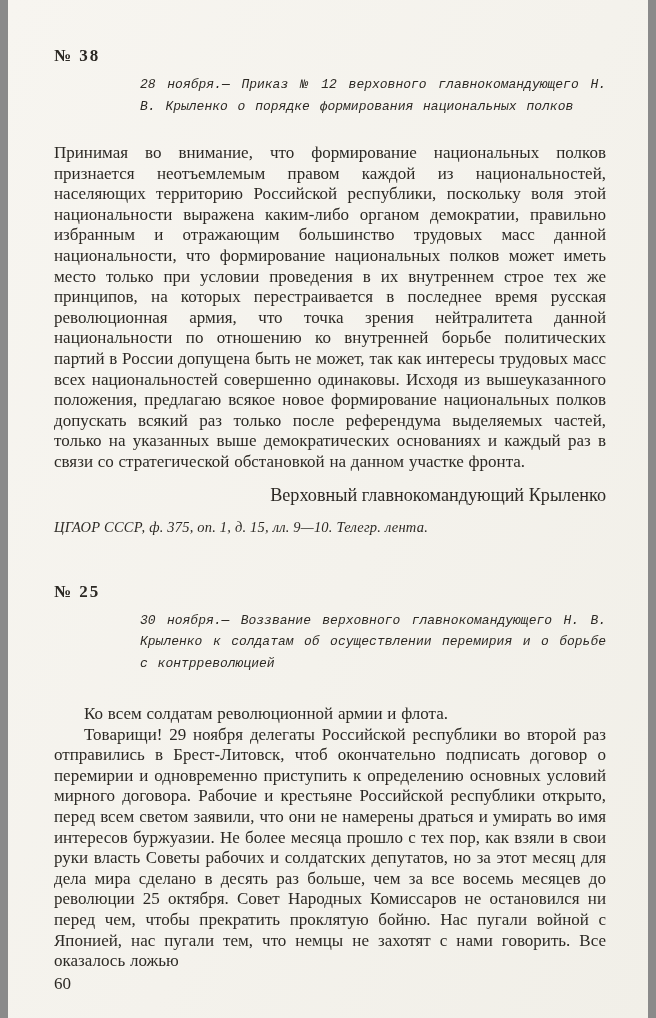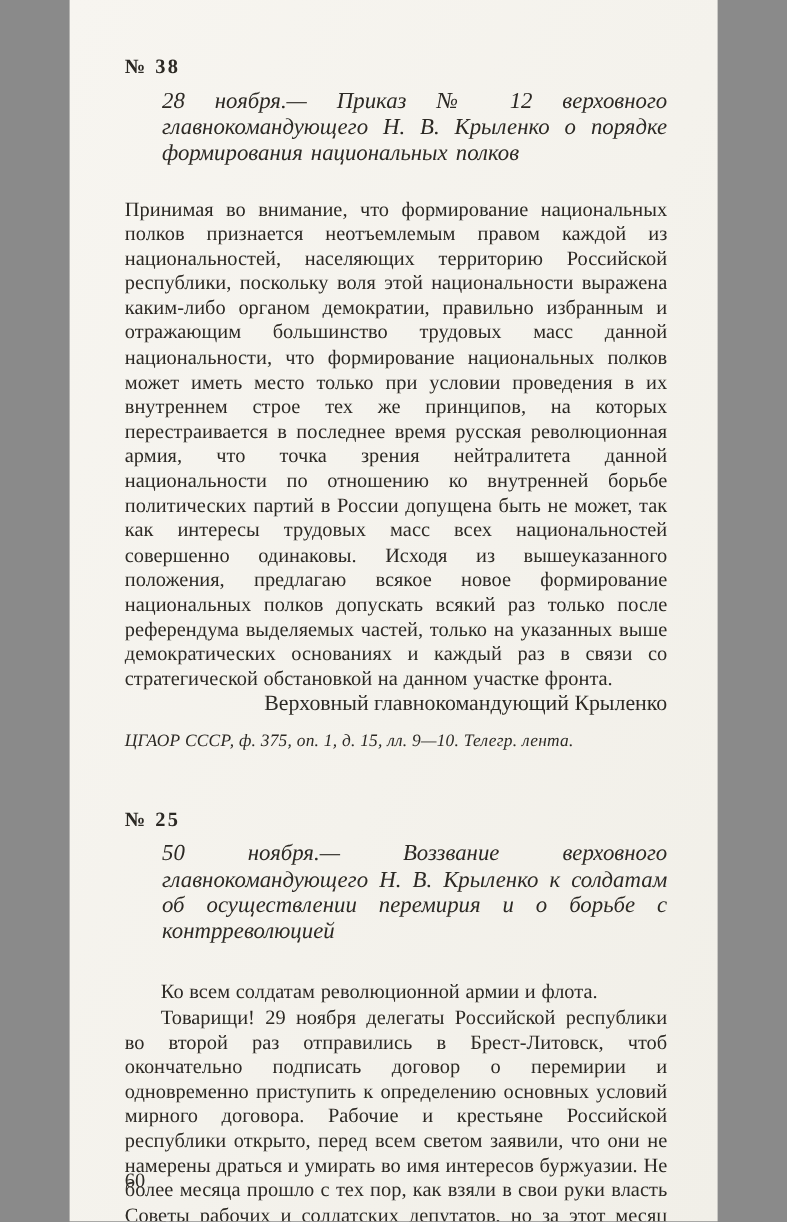--- a/index.html
+++ b/index.html
@@ -2,58 +2,60 @@
 <html lang="ru"><head>
 <meta charset="utf-8">
 <style>
   html, body {
     margin: 0;
     padding: 0;
     background: #8a8a8a;
   }
   .page {
     position: relative;
-    width: 540px;
+    width: 640px;
     height: 1018px;
     margin: 0 auto;
     box-sizing: border-box;
     background: linear-gradient(115deg, #f7f5f0 0%, #f4f2ec 55%, #f1efe8 100%);
     color: #2c2924;
     font-family: "Liberation Serif", "DejaVu Serif", serif;
     padding: 46px 42px 0 46px;
     overflow: hidden;
   }
   .doc-number {
     font-weight: bold;
     font-size: 17px;
     letter-spacing: 2px;
     margin-bottom: 8px;
   }
   .doc-heading {
     font-style: italic;
-    font-size: 19px;
+    font-size: 13px;
     line-height: 21.5px;
-    margin-left: 31px;
+    margin-left: 86px;
     text-align: justify;
     word-spacing: 2px;
     margin-bottom: 26px;
+    font-family: Liberation Mono, monospace;
   }
   .body-par {
     margin: 0;
     font-size: 17px;
     line-height: 20.6px;
     text-align: justify;
     word-spacing: 0.5px;
   }
   .indent {
     text-indent: 30px;
   }
   .signature {
     text-align: right;
     font-size: 18.2px;
+    margin-top: 12px;
   }
   .source {
     font-style: italic;
     font-size: 14.5px;
     margin-top: 13px;
     letter-spacing: 0.2px;
   }
   .doc + .doc {
     margin-top: 46px;
   }
@@ -75,19 +77,19 @@
   <section class="doc doc-38">
     <div class="doc-number">№ 38</div>
     <div class="doc-heading">28 ноября.— Приказ № 12 верховного главнокомандующего Н. В. Крыленко о порядке формирования национальных полков</div>
     <p class="body-par">Принимая во внимание, что формирование национальных полков признается неотъемлемым правом каждой из национальностей, населяющих территорию Российской республики, поскольку воля этой национальности выражена каким-либо органом демократии, правильно избранным и отражающим большинство трудовых масс данной национальности, что формирование национальных полков может иметь место только при условии проведения в их внутреннем строе тех же принципов, на которых перестраивается в последнее время русская революционная армия, что точка зрения нейтралитета данной национальности по отношению ко внутренней борьбе политических партий в России допущена быть не может, так как интересы трудовых масс всех национальностей совершенно одинаковы. Исходя из вышеуказанного положения, предлагаю всякое новое формирование национальных полков допускать всякий раз только после референдума выделяемых частей, только на указанных выше демократических основаниях и каждый раз в связи со стратегической обстановкой на данном участке фронта.</p>
     <div class="signature">Верховный главнокомандующий Крыленко</div>
     <div class="source">ЦГАОР СССР, ф. 375, оп. 1, д. 15, лл. 9—10. Телегр. лента.</div>
   </section>
 
   <section class="doc doc-39">
     <div class="doc-number">№ 25</div>
-    <div class="doc-heading">50 ноября.— Воззвание верховного главнокомандующего Н. В. Крыленко к солдатам об осуществлении перемирия и о борьбе с контрреволюцией</div>
+    <div class="doc-heading">30 ноября.— Воззвание верховного главнокомандующего Н. В. Крыленко к солдатам об осуществлении перемирия и о борьбе с контрреволюцией</div>
     <p class="body-par indent">Ко всем солдатам революционной армии и флота.</p>
     <p class="body-par indent">Товарищи! 29 ноября делегаты Российской республики во второй раз отправились в Брест-Литовск, чтоб окончательно подписать договор о перемирии и одновременно приступить к определению основных условий мирного договора. Рабочие и крестьяне Российской республики открыто, перед всем светом заявили, что они не намерены драться и умирать во имя интересов буржуазии. Не более месяца прошло с тех пор, как взяли в свои руки власть Советы рабочих и солдатских депутатов, но за этот месяц для дела мира сделано в десять раз больше, чем за все восемь месяцев до революции 25 октября. Совет Народных Комиссаров не остановился ни перед чем, чтобы прекратить проклятую бойню. Нас пугали войной с Японией, нас пугали тем, что немцы не захотят с нами говорить. Все оказалось ложью</p>
   </section>
 
   <div class="page-number">60</div>
 </div>
 
 </body></html>

